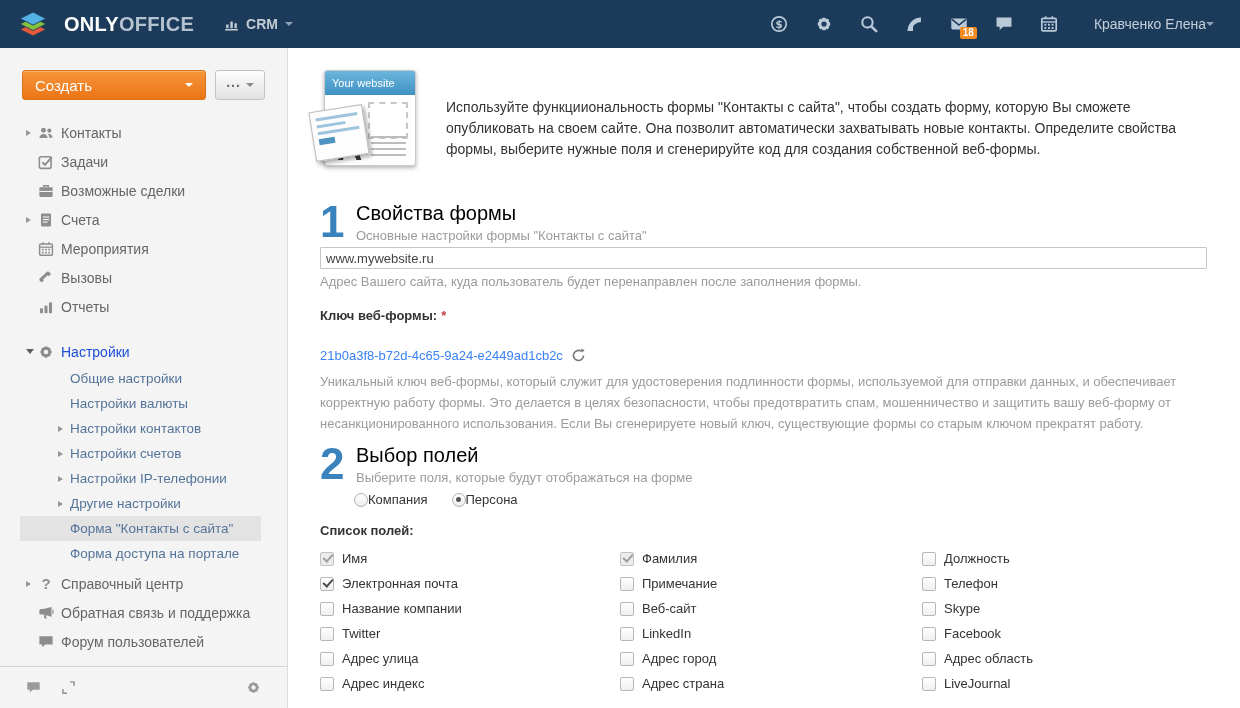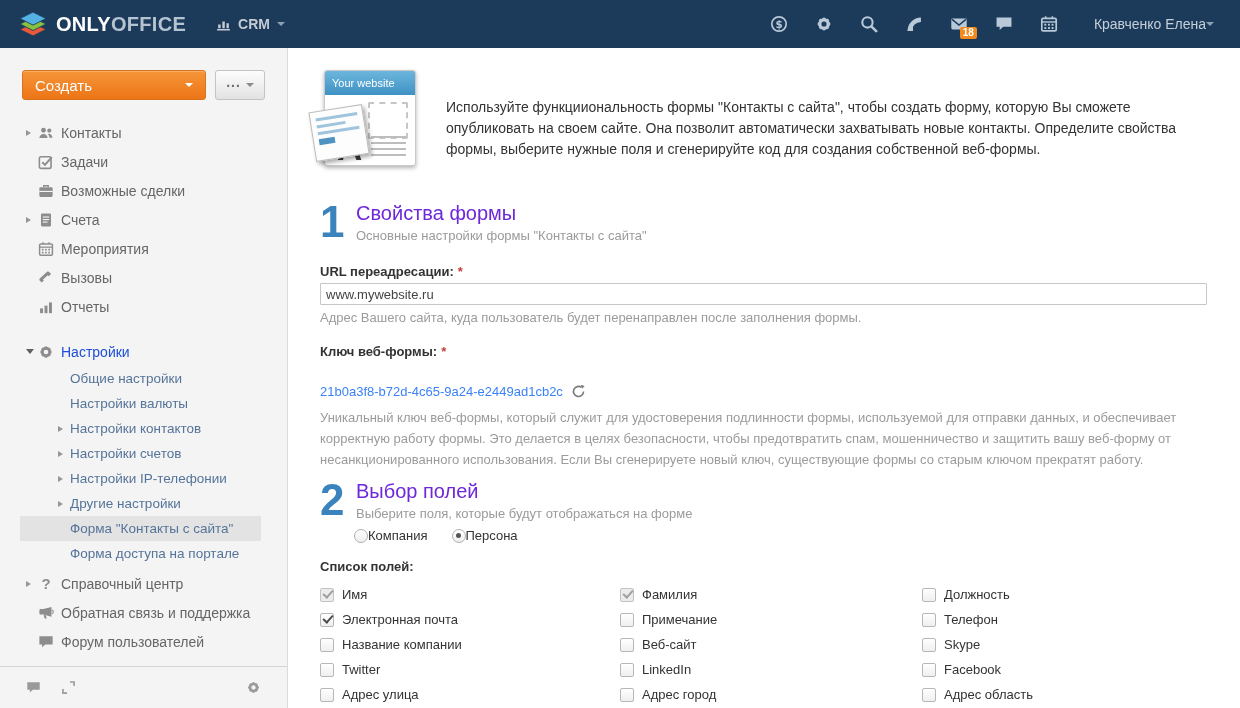--- a/index.html
+++ b/index.html
@@ -4,21 +4,21 @@
 <style>
   *{box-sizing:border-box;margin:0;padding:0}
   html,body{width:1240px;height:708px;overflow:hidden}
   body{font-family:"Liberation Sans","DejaVu Sans",sans-serif;background:#fff;-webkit-font-smoothing:antialiased}
   button{border:none;background:none;font:inherit;cursor:pointer}
   svg{display:block}
   .icn15{width:15px;height:15px}.icn16{width:16px;height:16px}.icn17{width:18px;height:18px}
 
   
   .topbar{height:48px;background:#1c3b5b;display:flex;align-items:center;padding:0 26px 0 20px}
-  .logo{display:flex;align-items:center;gap:10px;cursor:pointer}
+  .logo{display:flex;align-items:center;gap:18px;cursor:pointer}
   .logo-text{font-size:20px;letter-spacing:.3px}
   .lt-b{color:#fff;font-weight:700}
   .lt-l{color:#b5c3d0;font-weight:700}
   .product{display:flex;align-items:center;gap:7px;margin-left:30px;cursor:pointer;color:#c3cbd3;font-size:14px;font-weight:700}
   .caret-d{width:0;height:0;border-left:4px solid transparent;border-right:4px solid transparent;border-top:4px solid #8ea2b5;display:inline-block}
   .caret-d.white{border-top-color:#fff}
   .caret-d.gray{border-top-color:#8b8b8b}
   .top-icons{margin-left:auto;display:flex;align-items:center;gap:27px}
   .tbi{position:relative;display:inline-flex;color:#b9c9d8;cursor:pointer}
   .badge{position:absolute;right:-9px;bottom:-6px;background:#f28a1e;border-radius:2px;color:#fff;font-size:10px;font-weight:700;line-height:12px;padding:0 3px}
@@ -58,21 +58,21 @@
   .alines div{height:2px;background:#bdbdbd;margin-top:4px}
   .thumb-tilt{position:absolute;left:-8px;top:38px;width:54px;height:50px;background:#fdfdfd;border:1px solid #bbb;box-shadow:2px 3px 4px rgba(0,0,0,.35);transform:rotate(-9deg);padding:6px 5px;z-index:2}
   .thumb-tilt .tl{height:3px;background:#9fc4dd;margin-bottom:4px}
   .thumb-tilt .tl.short{width:70%}
   .thumb-tilt .tbtn{width:16px;height:6px;background:#4f93c0;margin-top:2px}
   .intro p{margin:27px 0 0 26px;font-size:14px;line-height:21px;color:#333;max-width:762px}
 
   .section{display:flex;margin-top:32px}
   .section.sec2{margin-top:8px}
   .num{width:36px;font-size:44px;line-height:44px;font-weight:700;color:#3b83bd;flex:none}
-  .sec-title{font-size:20px;line-height:24px;color:#6d28d9;margin-top:1px}
+  .sec-title{font-size:20px;line-height:24px;color:#000000;margin-top:1px}
   .sec-sub{font-size:13px;color:#9b9b9b;margin-top:3px}
 
   .form-label{margin-top:20px;font-size:13px;font-weight:700;color:#333;line-height:16px}
   .form-label.key{margin-top:18px}
   .req{color:#c43d3d;margin-left:4px}
   .text-input{display:block;margin-top:3px;width:100%;height:22px;border:1px solid #c6c6c6;border-radius:1px;font-family:inherit;font-size:13px;color:#444;padding:0 5px;background:#fff;outline:none}
   .hint{margin-top:5px;font-size:13px;color:#9b9b9b;line-height:16px}
   .key-row{margin-top:24px;font-size:13px;color:#3b82f6;display:flex;align-items:center;gap:8px}
   .refresh{color:#7a7a7a;cursor:pointer;display:inline-flex}
   .key-help{margin-top:8px;font-size:13px;color:#9b9b9b;line-height:21px;max-width:884px}
@@ -442,21 +442,20 @@
     </div>
 
     <div class="section">
       <div class="num">1</div>
       <div>
         <div class="sec-title">Свойства формы</div>
         <div class="sec-sub">Основные настройки формы "Контакты с сайта"</div>
       </div>
     </div>
 
-    <div class="form-label"><span>URL переадресации:</span><span class="req">*</span></div>
     <input type="text" class="text-input" value="www.mywebsite.ru" style="">
     <div class="hint">Адрес Вашего сайта, куда пользователь будет перенаправлен после заполнения формы.</div>
 
     <div class="form-label key"><span>Ключ веб-формы:</span><span class="req">*</span></div>
     <div class="key-row">
       <span>21b0a3f8-b72d-4c65-9a24-e2449ad1cb2c</span>
       <span class="refresh">
           <svg class="icn15">
             <use href="#i-refresh"></use>
           </svg>

